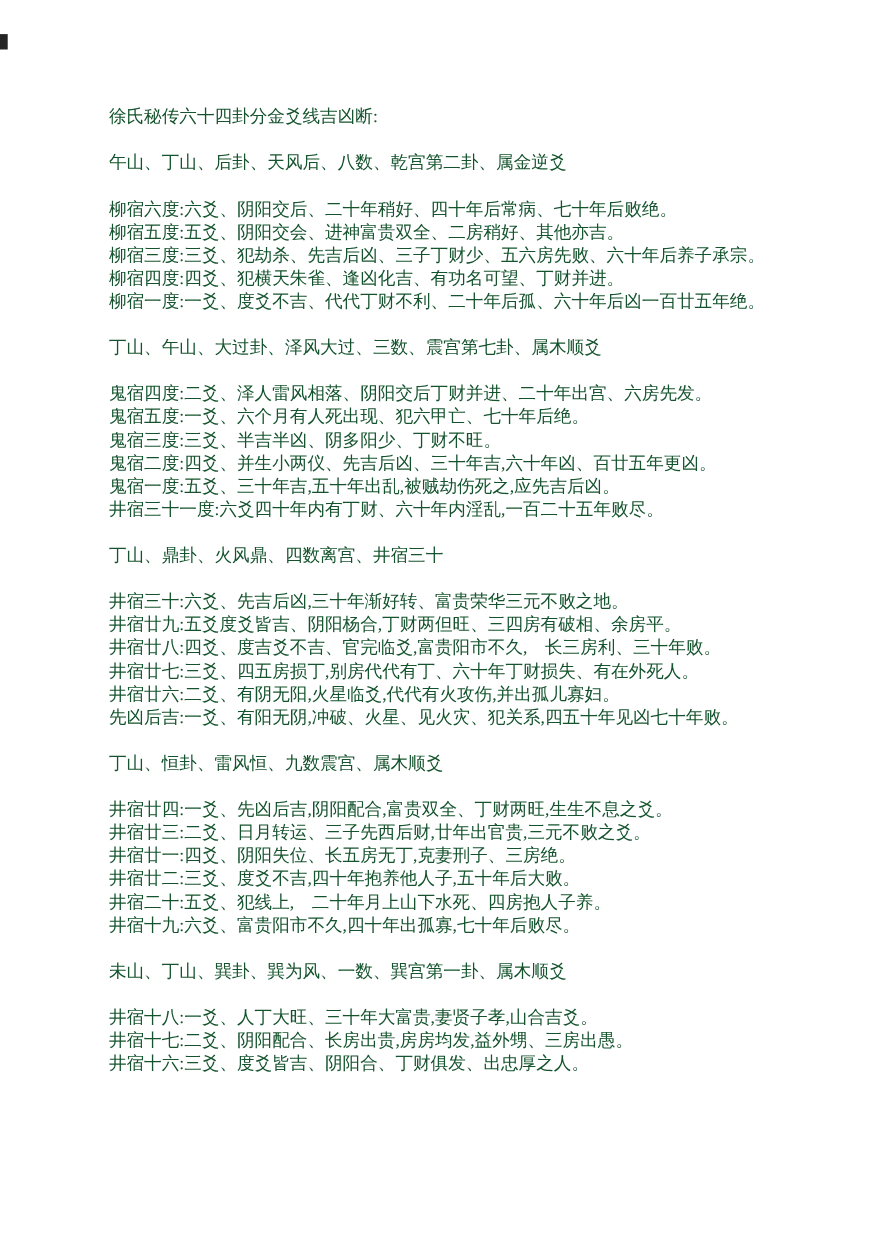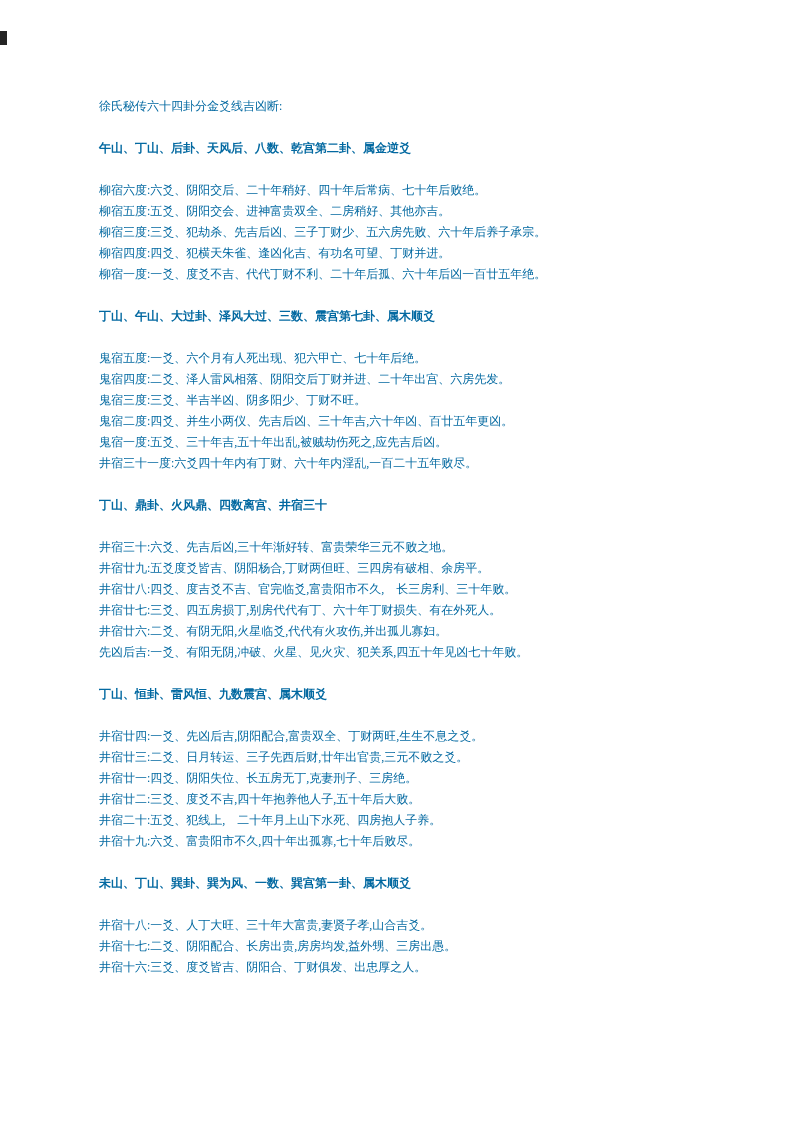--- a/index.html
+++ b/index.html
@@ -18,32 +18,31 @@
     color: #3a3a3a;
   }
   .content {
     position: absolute;
     left: 99px;
     top: 96px;
     right: 40px;
   }
   .line {
     margin: 0;
-    font-size: 12px;
+    font-size: 16px;
     line-height: 21px;
     white-space: nowrap;
     letter-spacing: 0px;
-    color: #0369a1;
+    color: #14532d;
   }
   .title-line {
     margin: 0 0 21px 0;
   }
   .section-header {
     margin: 0 0 21px 0;
-    font-weight: bold;
   }
   .section-body {
     margin: 0 0 21px 0;
   }
   .corner-artifact {
     position: absolute;
     left: 0;
     top: 31px;
     width: 7px;
     height: 14px;
@@ -68,22 +67,22 @@
         <p class="line">柳宿五度:五爻、阴阳交会、进神富贵双全、二房稍好、其他亦吉。</p>
         <p class="line">柳宿三度:三爻、犯劫杀、先吉后凶、三子丁财少、五六房先败、六十年后养子承宗。</p>
         <p class="line">柳宿四度:四爻、犯横天朱雀、逢凶化吉、有功名可望、丁财并进。</p>
         <p class="line">柳宿一度:一爻、度爻不吉、代代丁财不利、二十年后孤、六十年后凶一百廿五年绝。</p>
       </div>
     </section>
 
     <section>
       <p class="line section-header">丁山、午山、大过卦、泽风大过、三数、震宫第七卦、属木顺爻</p>
       <div class="section-body">
+        <p class="line">鬼宿四度:二爻、泽人雷风相落、阴阳交后丁财并进、二十年出宫、六房先发。</p>
         <p class="line">鬼宿五度:一爻、六个月有人死出现、犯六甲亡、七十年后绝。</p>
-        <p class="line">鬼宿四度:二爻、泽人雷风相落、阴阳交后丁财并进、二十年出宫、六房先发。</p>
         <p class="line">鬼宿三度:三爻、半吉半凶、阴多阳少、丁财不旺。</p>
         <p class="line">鬼宿二度:四爻、并生小两仪、先吉后凶、三十年吉,六十年凶、百廿五年更凶。</p>
         <p class="line">鬼宿一度:五爻、三十年吉,五十年出乱,被贼劫伤死之,应先吉后凶。</p>
         <p class="line">井宿三十一度:六爻四十年内有丁财、六十年内淫乱,一百二十五年败尽。</p>
       </div>
     </section>
 
     <section>
       <p class="line section-header">丁山、鼎卦、火风鼎、四数离宫、井宿三十</p>
       <div class="section-body">

